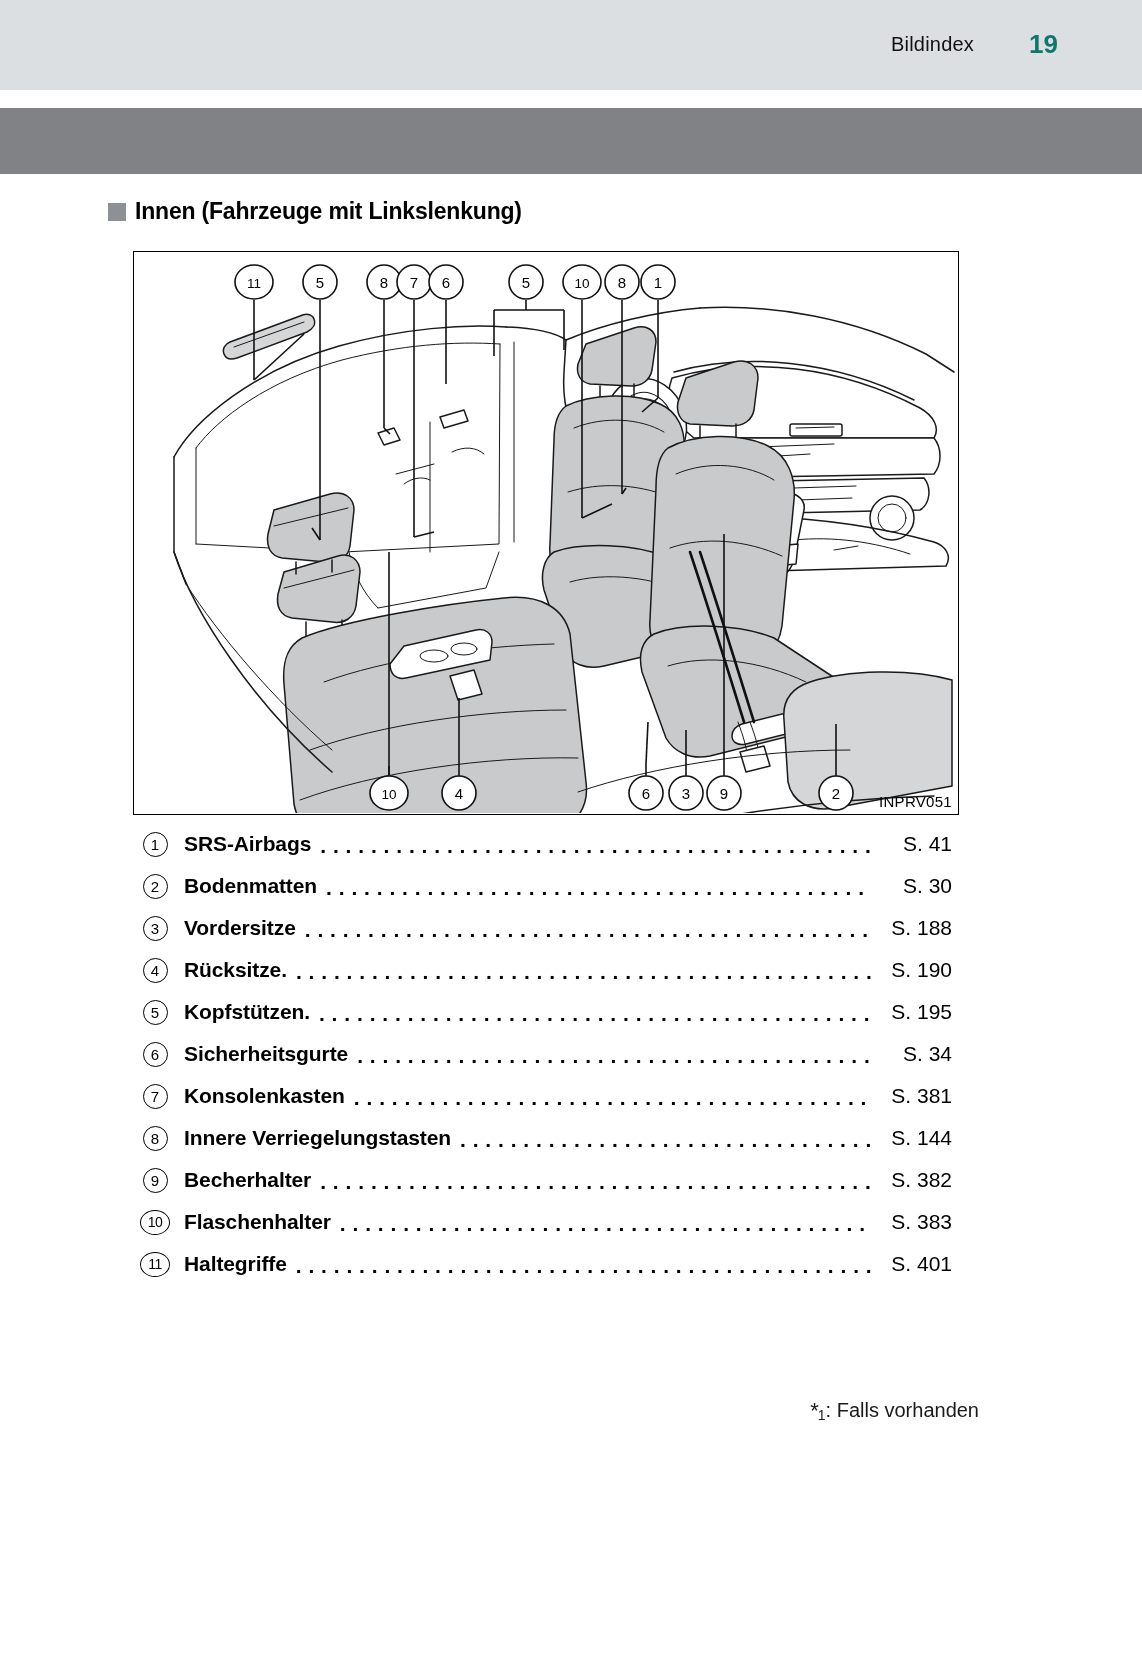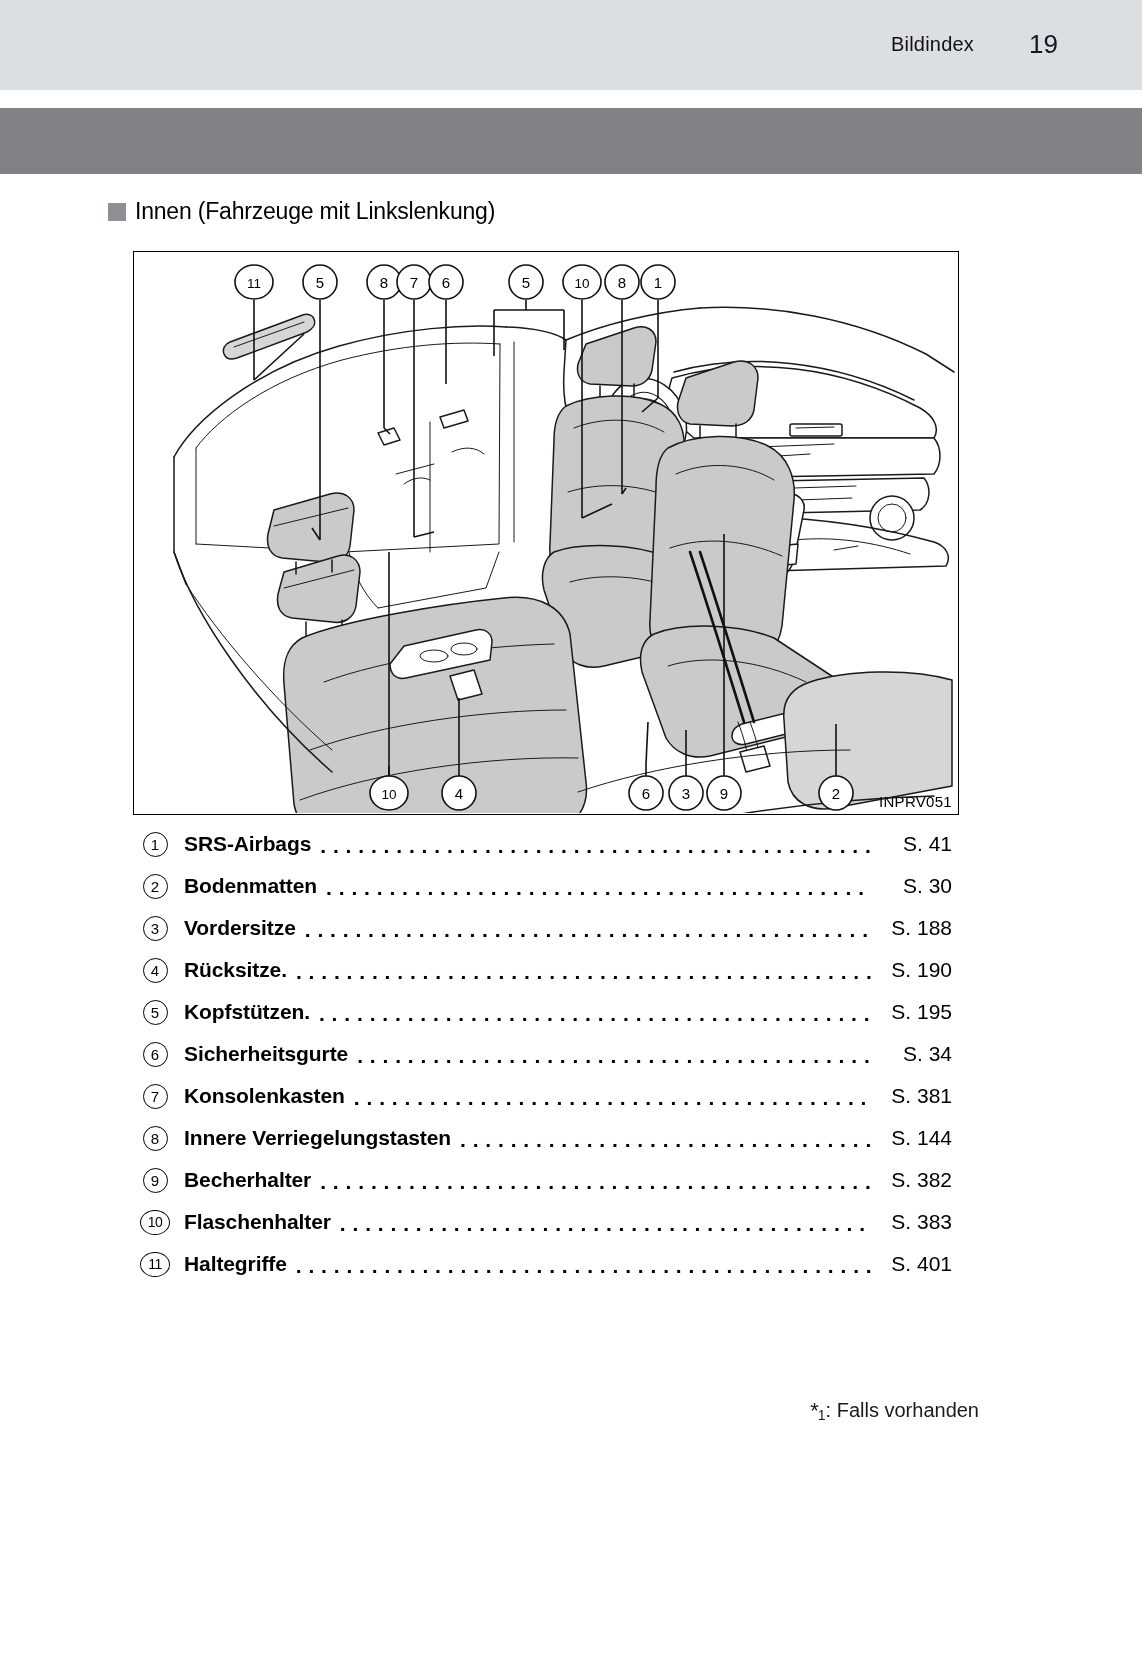--- a/index.html
+++ b/index.html
@@ -33,22 +33,22 @@
     letter-spacing: 0.2px;
     color: #111;
     white-space: nowrap;
   }
   .header-pagenum {
     position: absolute;
     right: 84px;
     top: 44px;
     transform: translateY(-50%);
     font-size: 26px;
-    font-weight: normal;
-    color: #0f172a;
+    font-weight: bold;
+    color: #0f766e;
   }
   .header-band {
     position: absolute;
     left: 0; top: 108px;
     width: 1142px;
     height: 66px;
     background: #808285;
   }
 
   
@@ -62,21 +62,21 @@
   }
   .heading-marker {
     width: 18px;
     height: 18px;
     background: #8d9094;
     display: block;
     flex: 0 0 auto;
   }
   .heading-text {
     font-size: 23px;
-    font-weight: normal;
+    font-weight: bold;
     letter-spacing: -0.2px;
     color: #000;
     white-space: nowrap;
   }
 
   
   .figure-box {
     position: absolute;
     left: 133px;
     top: 251px;

